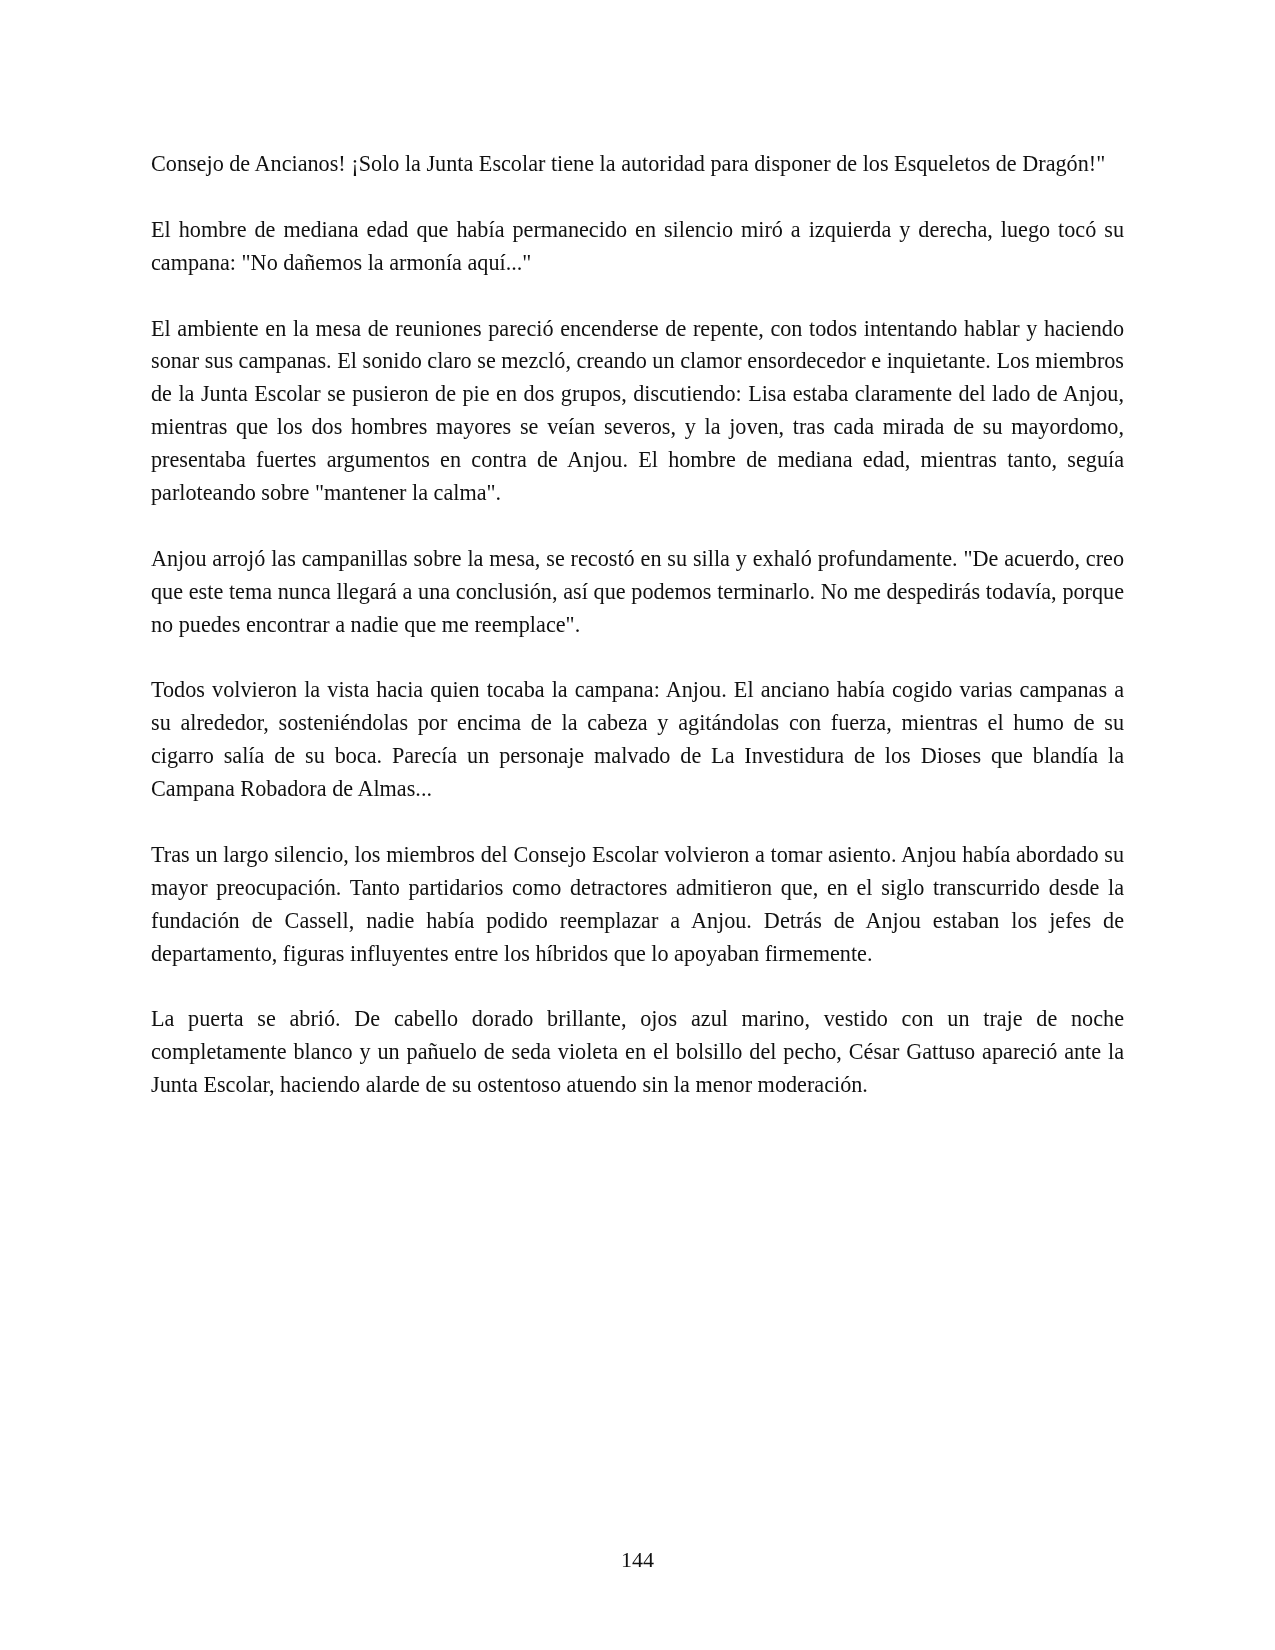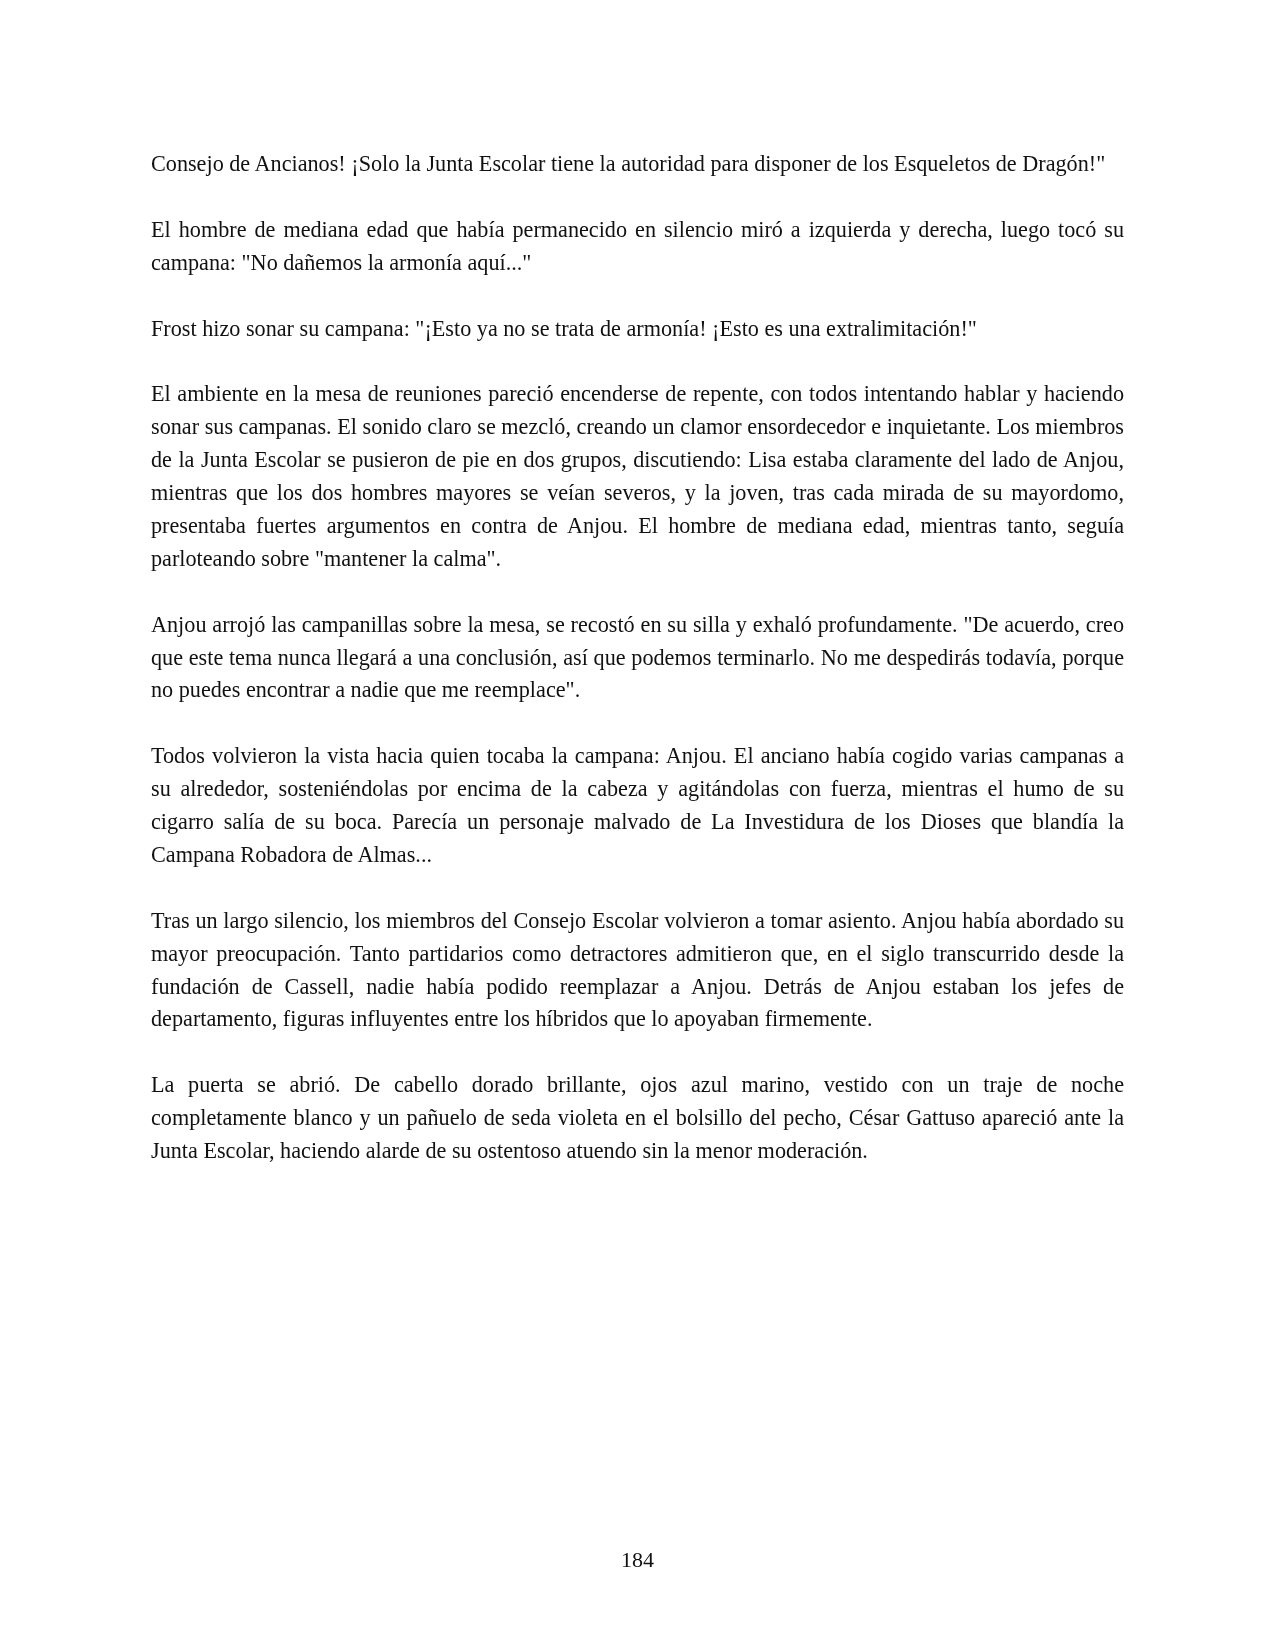--- a/index.html
+++ b/index.html
@@ -50,21 +50,20 @@
       color: #111111;
     }
   </style>
 </head>
 <body>
 
 <div class="page">
   <div class="body-text">
     <p>Consejo de Ancianos! ¡Solo la Junta Escolar tiene la autoridad para disponer de los Esqueletos de Dragón!"</p>
     <p>El hombre de mediana edad que había permanecido en silencio miró a izquierda y derecha, luego tocó su campana: "No dañemos la armonía aquí..."</p>
-    <p>Frost hizo sonar su campana: "¡Esto ya no se trata de armonía! ¡Esto es una extralimitación!"</p>
     <p>El ambiente en la mesa de reuniones pareció encenderse de repente, con todos intentando hablar y haciendo sonar sus campanas. El sonido claro se mezcló, creando un clamor ensordecedor e inquietante. Los miembros de la Junta Escolar se pusieron de pie en dos grupos, discutiendo: Lisa estaba claramente del lado de Anjou, mientras que los dos hombres mayores se veían severos, y la joven, tras cada mirada de su mayordomo, presentaba fuertes argumentos en contra de Anjou. El hombre de mediana edad, mientras tanto, seguía parloteando sobre "mantener la calma".</p>
     <p>Anjou arrojó las campanillas sobre la mesa, se recostó en su silla y exhaló profundamente. "De acuerdo, creo que este tema nunca llegará a una conclusión, así que podemos terminarlo. No me despedirás todavía, porque no puedes encontrar a nadie que me reemplace".</p>
     <p>Todos volvieron la vista hacia quien tocaba la campana: Anjou. El anciano había cogido varias campanas a su alrededor, sosteniéndolas por encima de la cabeza y agitándolas con fuerza, mientras el humo de su cigarro salía de su boca. Parecía un personaje malvado de La Investidura de los Dioses que blandía la Campana Robadora de Almas...</p>
     <p>Tras un largo silencio, los miembros del Consejo Escolar volvieron a tomar asiento. Anjou había abordado su mayor preocupación. Tanto partidarios como detractores admitieron que, en el siglo transcurrido desde la fundación de Cassell, nadie había podido reemplazar a Anjou. Detrás de Anjou estaban los jefes de departamento, figuras influyentes entre los híbridos que lo apoyaban firmemente.</p>
     <p>La puerta se abrió. De cabello dorado brillante, ojos azul marino, vestido con un traje de noche completamente blanco y un pañuelo de seda violeta en el bolsillo del pecho, César Gattuso apareció ante la Junta Escolar, haciendo alarde de su ostentoso atuendo sin la menor moderación.</p>
   </div>
-  <div class="page-number">184</div>
+  <div class="page-number">144</div>
 </div>
 
 </body></html>

